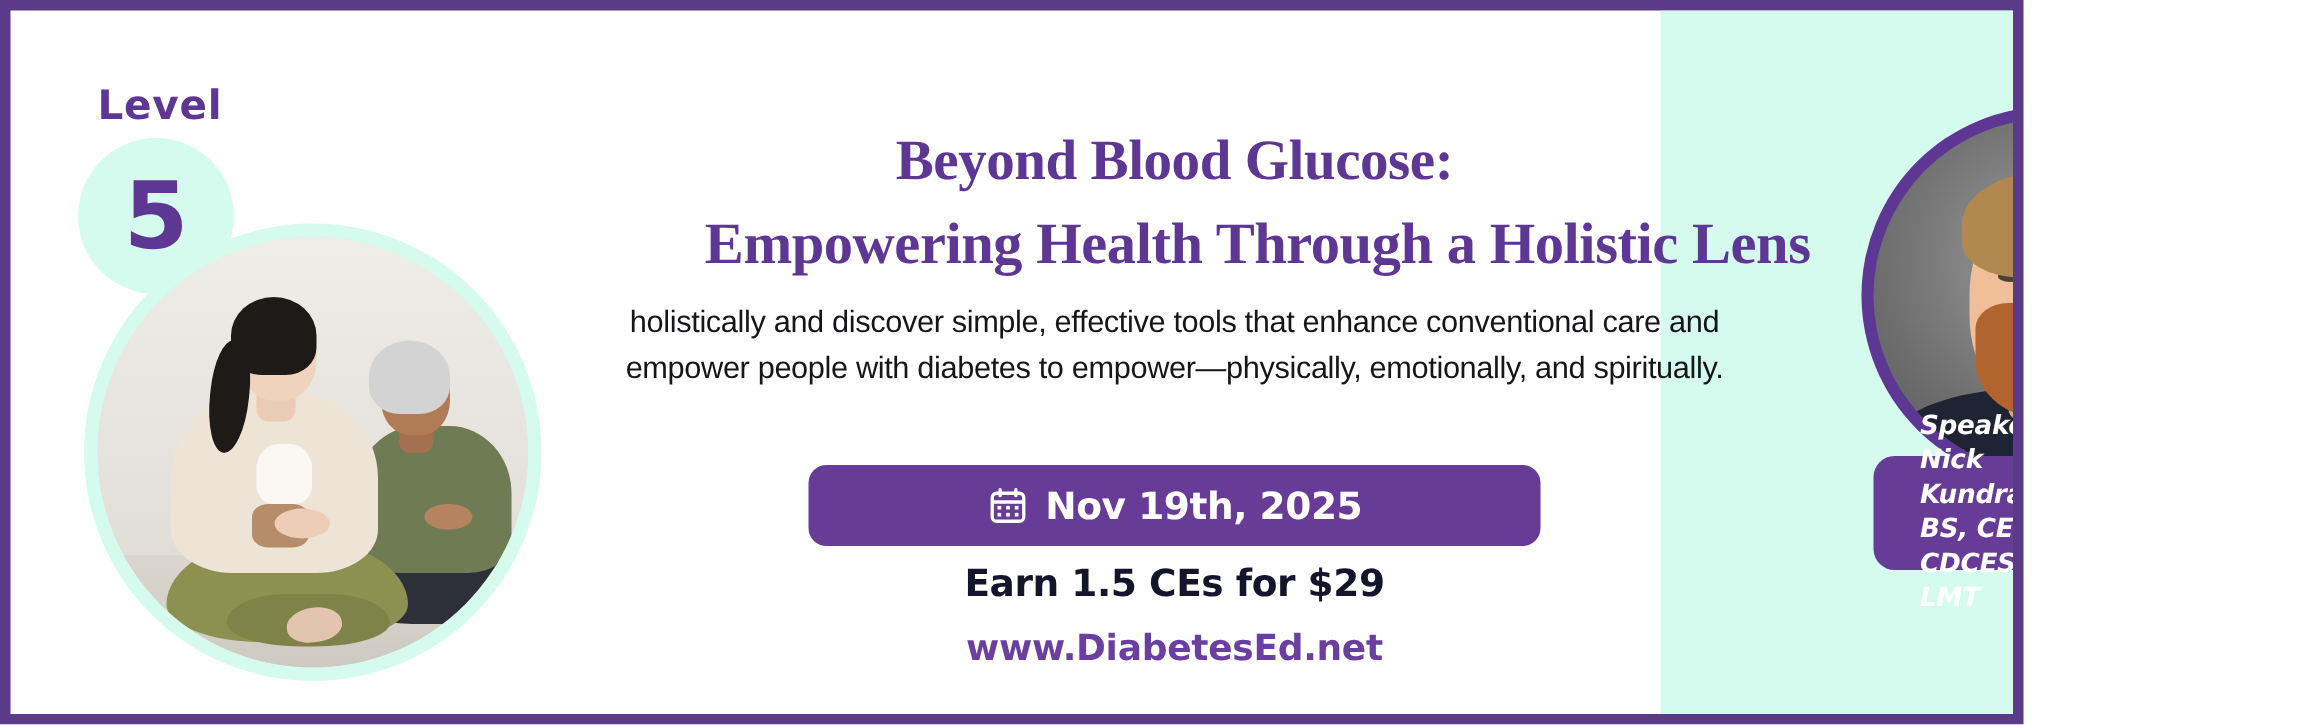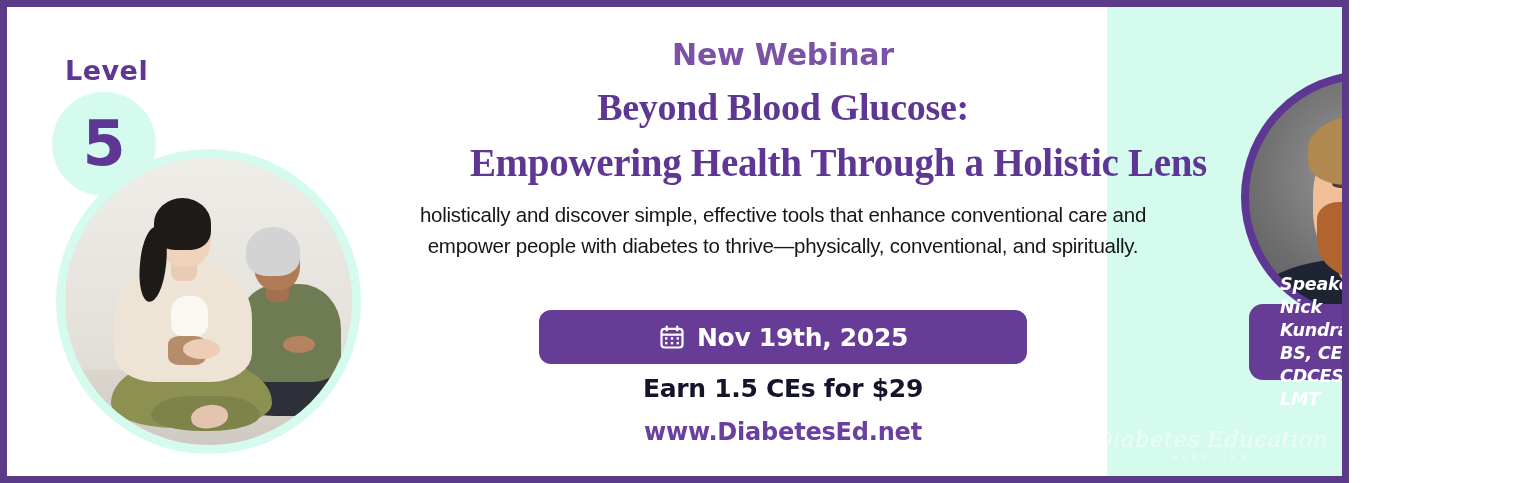--- a/index.html
+++ b/index.html
@@ -450,30 +450,29 @@
       <div class="wA-hand"></div>
       <div class="wA-neck"></div>
       <div class="wA-head"></div>
       <div class="wA-pony"></div>
       <div class="wA-hair"></div>
     </div>
   </div>
 
   <div class="center">
 
-    <div class="kicker">New Webinar</div>
 
     <div class="title">
       <div class="line1">Beyond Blood Glucose:</div>
       <div class="line2">Empowering Health Through a Holistic Lens</div>
     </div>
 
     <div class="desc">
       <div>holistically and discover simple, effective tools that enhance conventional care and</div>
-      <div>empower people with diabetes to thrive—physically, conventional, and spiritually.</div>
+      <div>empower people with diabetes to empower—physically, emotionally, and spiritually.</div>
     </div>
 
     <div class="pill">
       <div class="pill-seg date">
         <svg class="ico" width="28" height="28" viewBox="0 0 24 24" fill="none">
           <rect x="3" y="5" width="18" height="16" rx="2.5" stroke="#ffffff" stroke-width="1.9"></rect>
           <path d="M3 10h18" stroke="#ffffff" stroke-width="1.9"></path>
           <path d="M7.5 3v3.4M16.5 3v3.4" stroke="#ffffff" stroke-width="1.9" stroke-linecap="round"></path>
           <rect x="6" y="12.2" width="2.1" height="2.1" fill="#ffffff"></rect>
           <rect x="10.95" y="12.2" width="2.1" height="2.1" fill="#ffffff"></rect>
@@ -503,18 +502,14 @@
     </div>
   </div>
 
   <div class="speaker-bar">
     <div class="speaker-text">
       <div>Speaker: Nick Kundrat, BS, CEP,</div>
       <div>CDCES, LMT</div>
     </div>
   </div>
 
-  <div class="watermark">
-    <div class="wm-name">Diabetes Education</div>
-    <div class="wm-sub">SERVICES</div>
-  </div>
 
 </div>
 
 </body></html>

